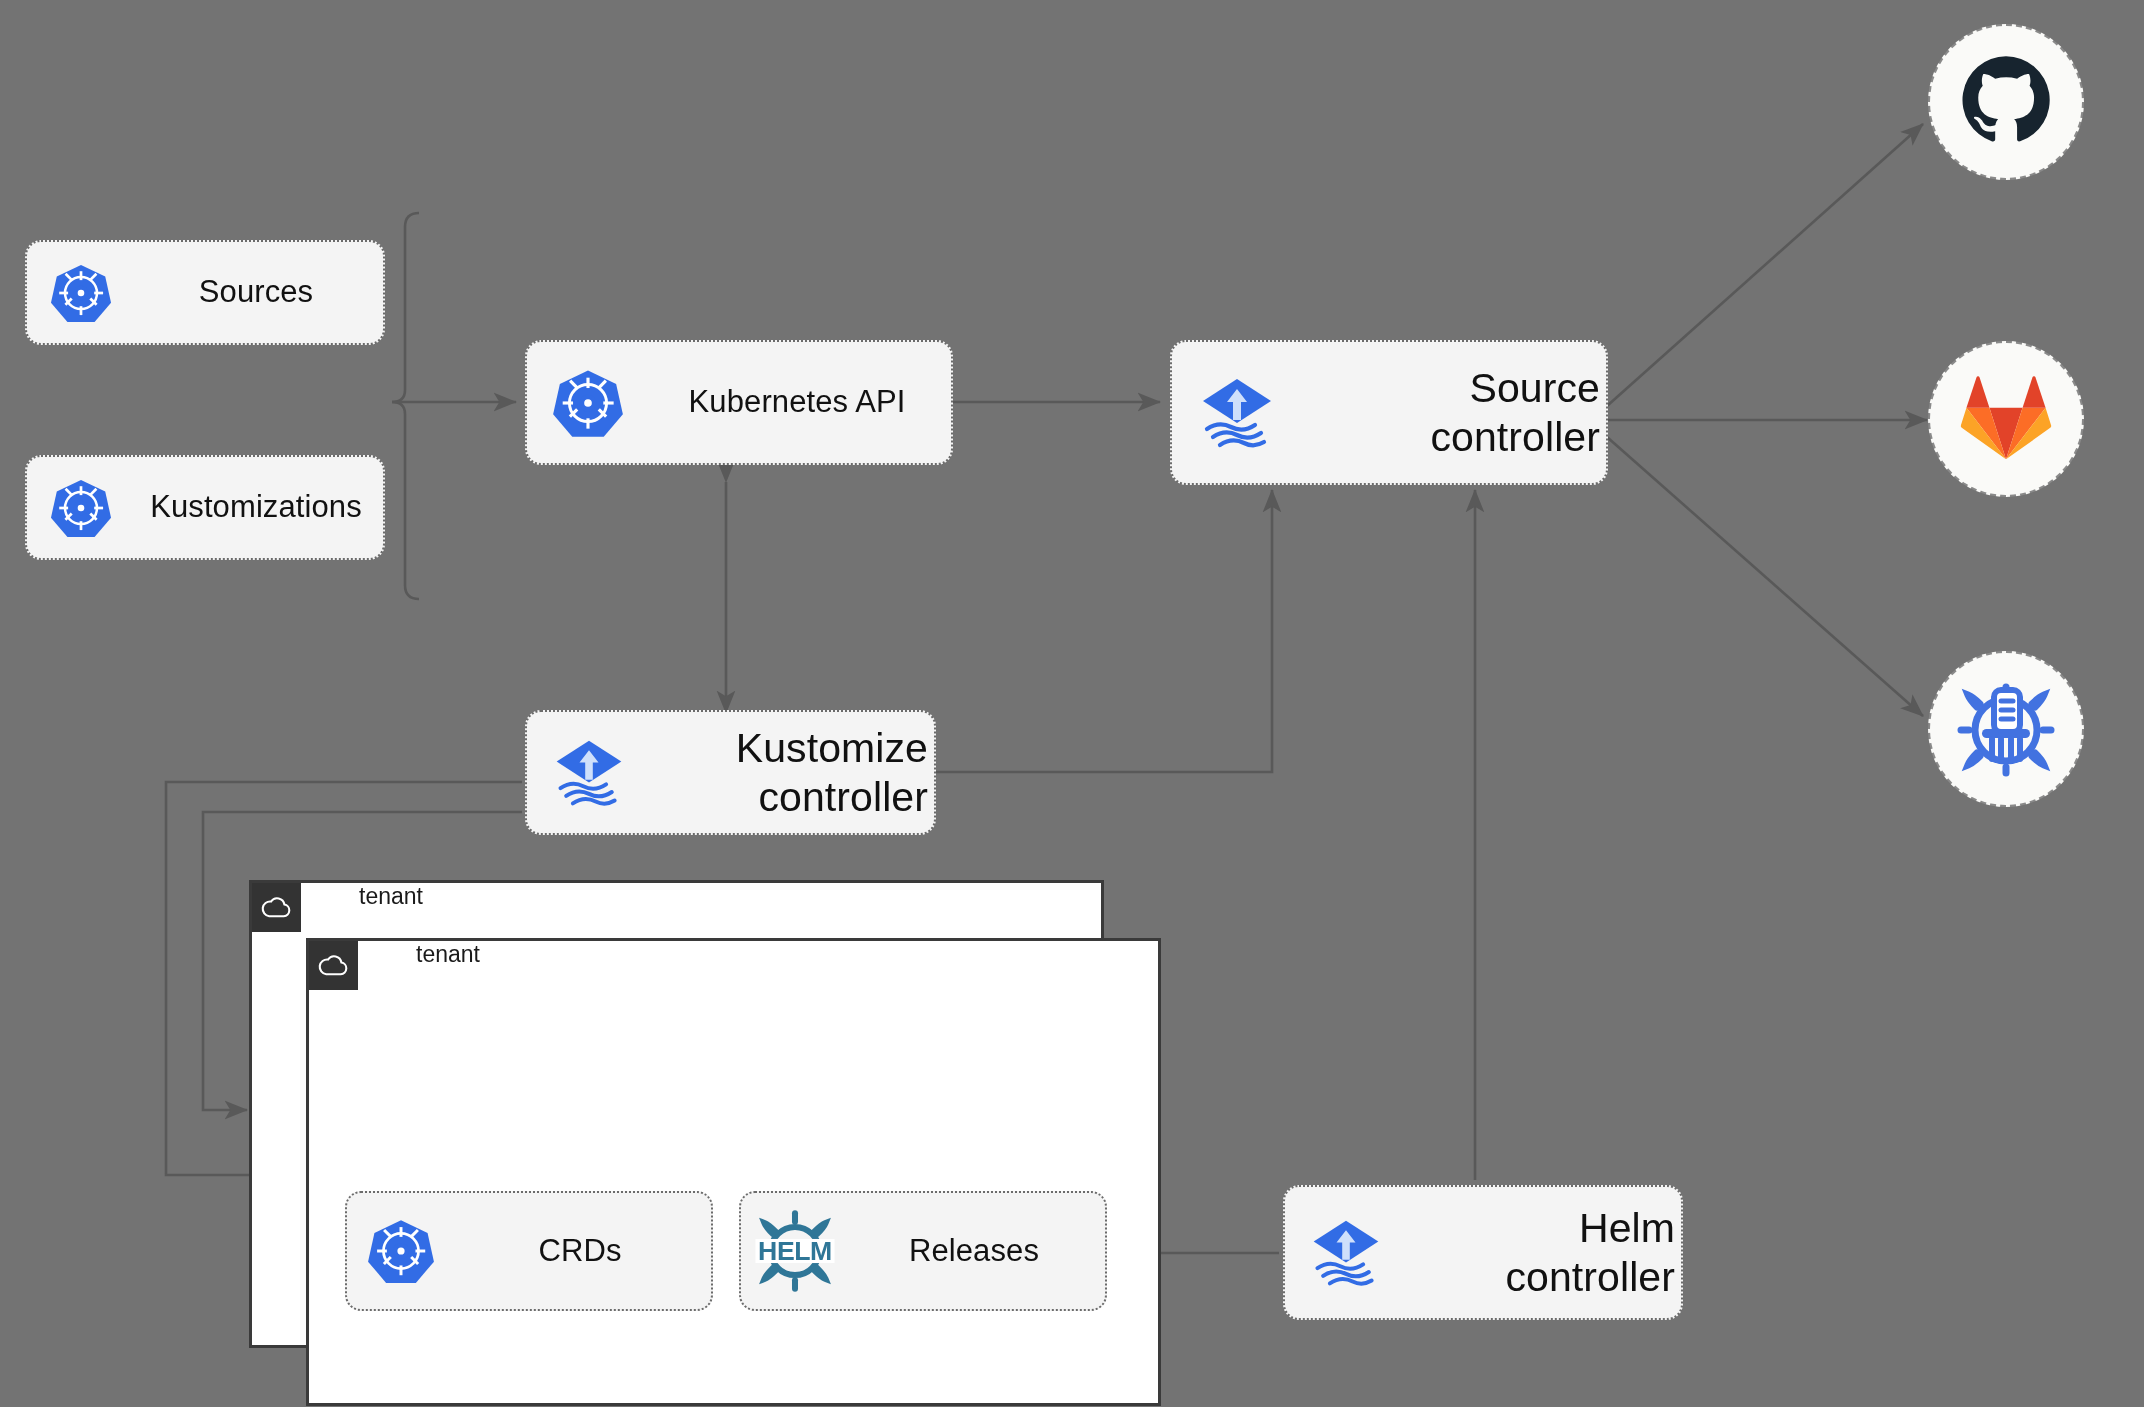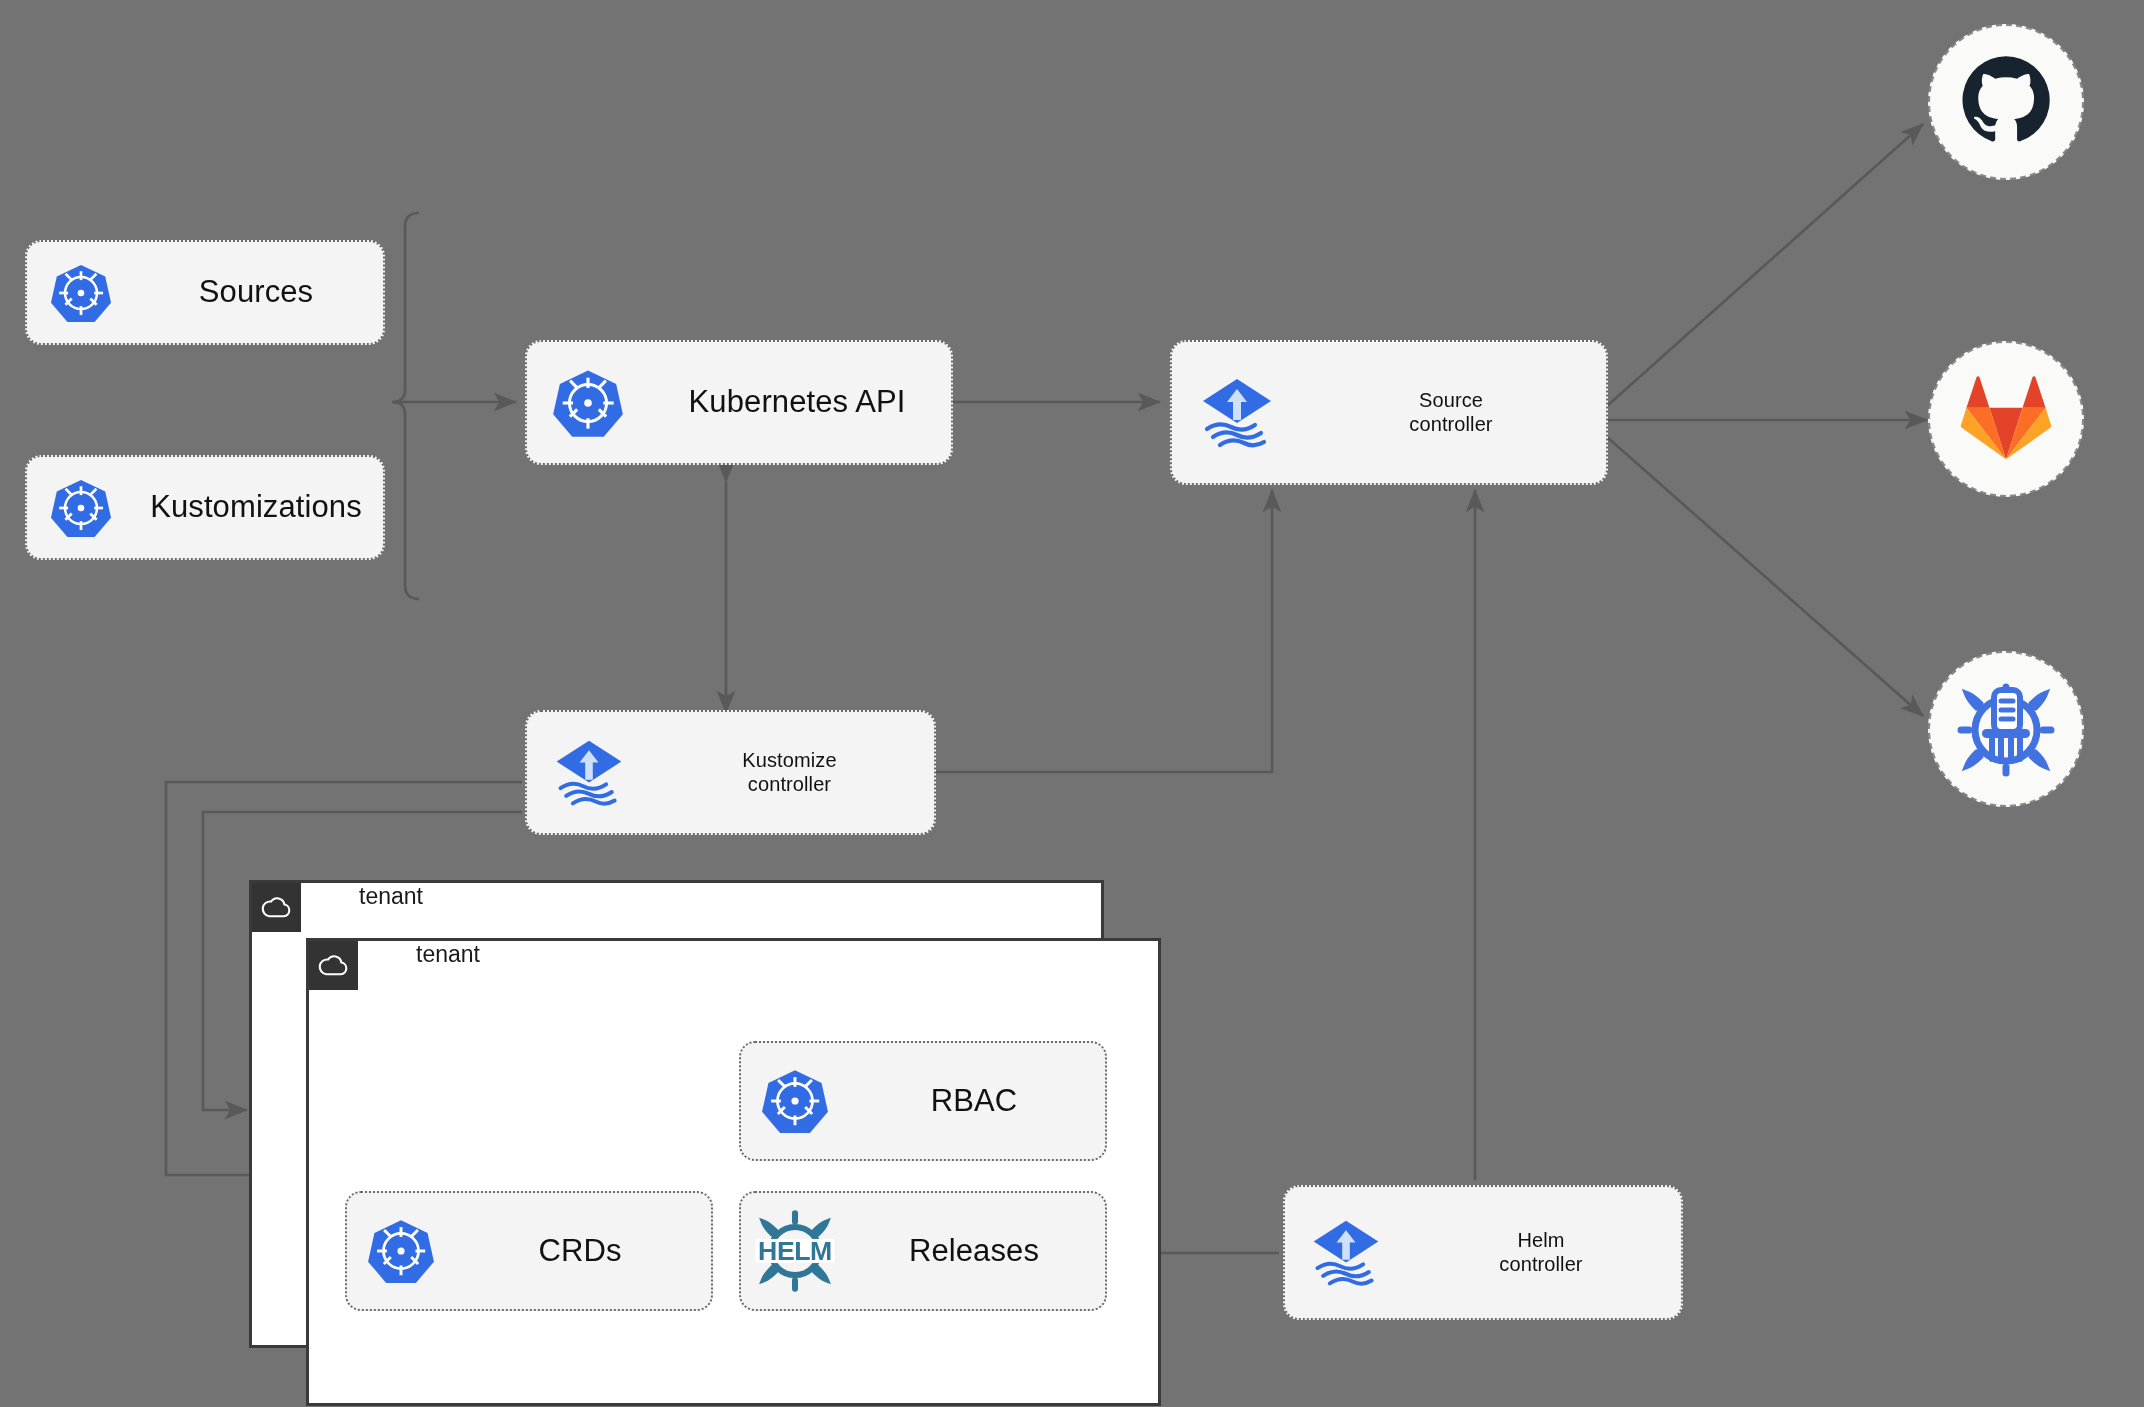--- a/index.html
+++ b/index.html
@@ -15,21 +15,21 @@
     border-radius:16px;
     display:flex;align-items:center;
     box-sizing:border-box;
   }
   .node .ico{flex:0 0 auto;display:flex;align-items:center;justify-content:center;}
   .node .lbl{
     flex:1 1 auto;text-align:center;color:#111;
     font-size:31px;line-height:1.18;letter-spacing:.1px;
     padding-right:6px;
   }
-  .node.two-line .lbl{font-size:20px;}
+  .node.two-line .lbl{font-size:41px;text-align:right;}
 
   
   .provider{
     position:absolute;width:156px;height:156px;border-radius:50%;
     background:#fafaf8;border:2px dashed #8a8a8a;
     display:flex;align-items:center;justify-content:center;box-sizing:border-box;
   }
 
   
   .tenant{
@@ -275,41 +275,20 @@
     <div class="hdr">
       <div class="cloudbox">
         <svg width="31" height="24" viewBox="0 0 34 24" fill="none" stroke="#ffffff" stroke-width="2.3">
           <path d="M9 21 h16 a6.5 6.5 0 0 0 0.6 -12.9 a8 8 0 0 0 -14.6 -3.2 A6.3 6.3 0 0 0 9 21 Z"></path>
         </svg>
       </div>
       <span class="ttl">tenant</span>
     </div>
 
 
-    <div class="node" style="left:430px;top:100px;width:368px;height:120px;">
-      <span class="ico" style="width:108px;">
-        <svg width="68" height="68" viewBox="0 0 64 64">
-          <path d="M32 3 L57 15 L63 42 L46 62 L18 62 L1 42 L7 15 Z" fill="#326ce5"></path>
-          <g fill="#ffffff">
-            <path d="M30.6 9.5h2.8v9.2h-2.8z"></path>
-              <path d="M30.6 45.6h2.8v9.2h-2.8z"></path>
-            <path d="M9.5 30.6h9.2v2.8H9.5z"></path>
-              <path d="M45.6 30.6h9.2v2.8h-9.2z"></path>
-            <path d="M15.1 13.2l2-2 6.5 6.5-2 2z"></path>
-              <path d="M40.6 38.7l2-2 6.5 6.5-2 2z"></path>
-            <path d="M46.9 11.2l2 2-6.5 6.5-2-2z"></path>
-              <path d="M21.4 36.7l2 2-6.5 6.5-2-2z"></path>
-          </g>
-          <circle cx="32" cy="32" r="16.5" fill="none" stroke="#ffffff" stroke-width="2.6"></circle>
-          <circle cx="32" cy="32" r="7.6" fill="#326ce5"></circle>
-          <circle cx="32" cy="32" r="3.4" fill="#ffffff"></circle>
-        </svg>
-      </span>
-      <span class="lbl">RBAC</span>
-    </div>
 
     <div class="node" style="left:36px;top:250px;width:368px;height:120px;">
       <span class="ico" style="width:108px;">
         <svg width="68" height="68" viewBox="0 0 64 64">
           <path d="M32 3 L57 15 L63 42 L46 62 L18 62 L1 42 L7 15 Z" fill="#326ce5"></path>
           <g fill="#ffffff">
             <path d="M30.6 9.5h2.8v9.2h-2.8z"></path>
               <path d="M30.6 45.6h2.8v9.2h-2.8z"></path>
             <path d="M9.5 30.6h9.2v2.8H9.5z"></path>
               <path d="M45.6 30.6h9.2v2.8h-9.2z"></path>

